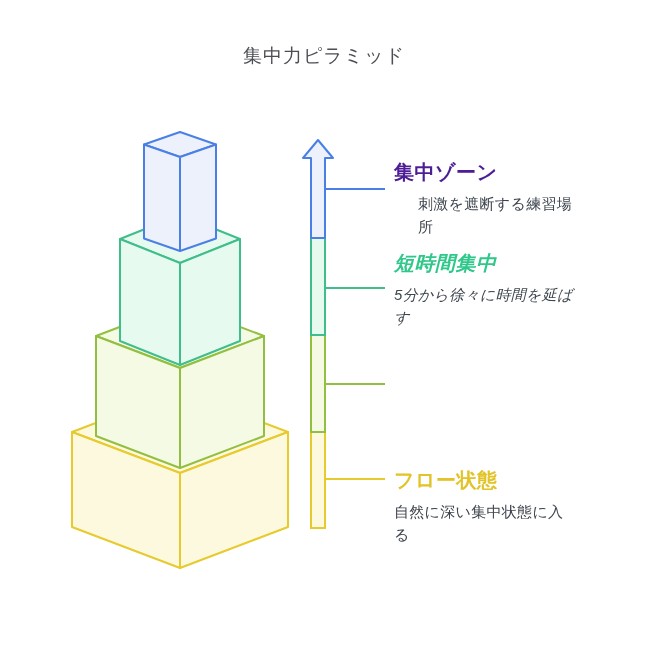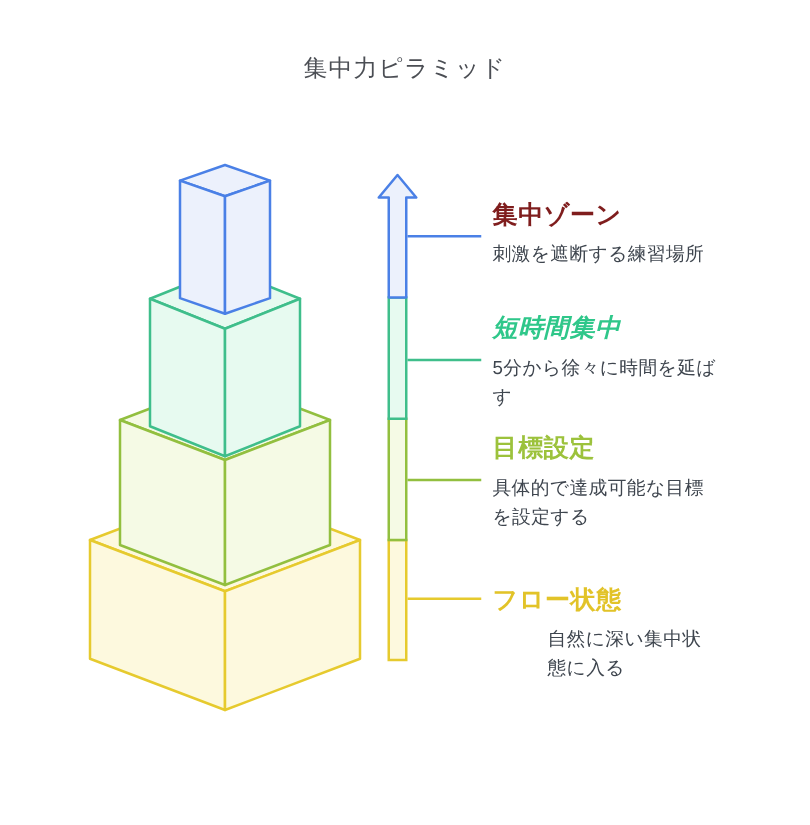--- a/index.html
+++ b/index.html
@@ -91,32 +91,28 @@
     <rect x="311" y="238" width="14" height="97" stroke-width="2" fill="#e7faf0" stroke="#3fbe8b"></rect>
     <path d="M318,140 L333,158 L325,158 L325,238 L311,238 L311,158 L303,158 Z" stroke-width="2" stroke-linejoin="round" fill="#ecf1fc" stroke="#4a80e6"></path>
 
     <line x1="326" y1="189" x2="385" y2="189" stroke-width="2" stroke="#4a80e6"></line>
     <line x1="326" y1="288" x2="385" y2="288" stroke-width="2" stroke="#3fbe8b"></line>
     <line x1="326" y1="384" x2="385" y2="384" stroke-width="2" stroke="#92bf3f"></line>
     <line x1="326" y1="479" x2="385" y2="479" stroke-width="2" stroke="#e6ca2e"></line>
   </svg>
 
   <div class="label label-1">
-    <div class="label-heading" style="color: #7f1d1d;">集中ゾーン</div>
-    <div class="label-desc" style="color: rgb(62, 69, 78);">刺激を遮断する練習場所</div>
+    <div class="label-heading" style="color: #4c1d95;">集中ゾーン</div>
+    <div class="label-desc" style="color: rgb(62, 69, 78); margin-left: 24px;">刺激を遮断する練習場所</div>
   </div>
 
   <div class="label label-2">
     <div class="label-heading" style="color: rgb(47, 199, 138); font-style: italic;">短時間集中</div>
-    <div class="label-desc" style="color: rgb(62, 69, 78);">5分から徐々に時間を延ばす</div>
+    <div class="label-desc" style="color: rgb(62, 69, 78); font-style: italic;">5分から徐々に時間を延ばす</div>
   </div>
 
-  <div class="label label-3">
-    <div class="label-heading" style="color: rgb(156, 194, 60);">目標設定</div>
-    <div class="label-desc" style="color: rgb(62, 69, 78);">具体的で達成可能な目標を設定する</div>
-  </div>
 
   <div class="label label-4">
     <div class="label-heading" style="color: rgb(226, 195, 40);">フロー状態</div>
-    <div class="label-desc" style="color: rgb(62, 69, 78); margin-left: 44px;">自然に深い集中状態に入る</div>
+    <div class="label-desc" style="color: rgb(62, 69, 78);">自然に深い集中状態に入る</div>
   </div>
 
 </div>
 
 </body></html>

